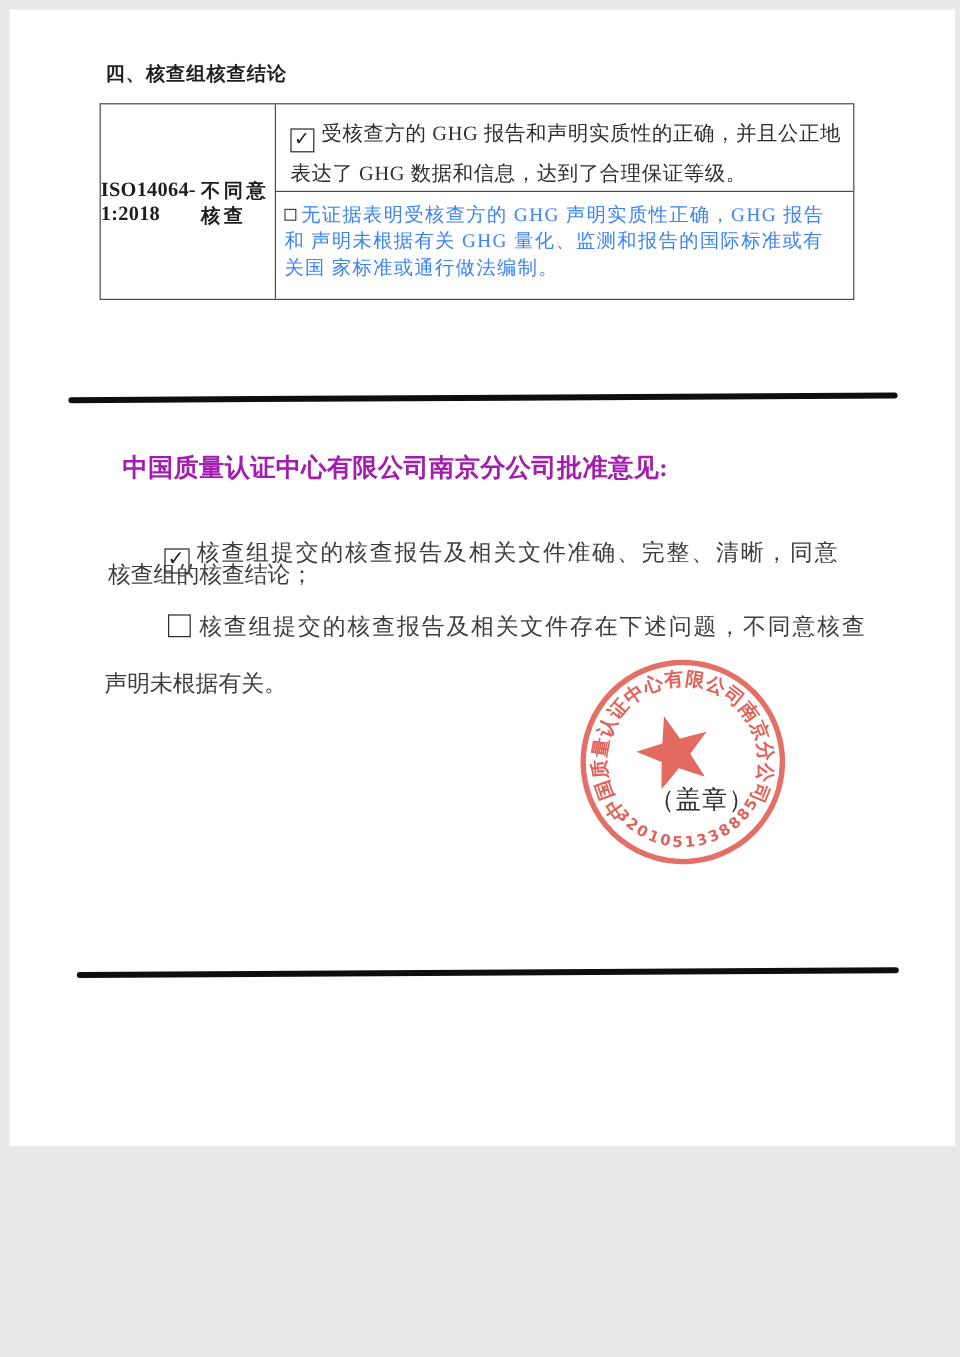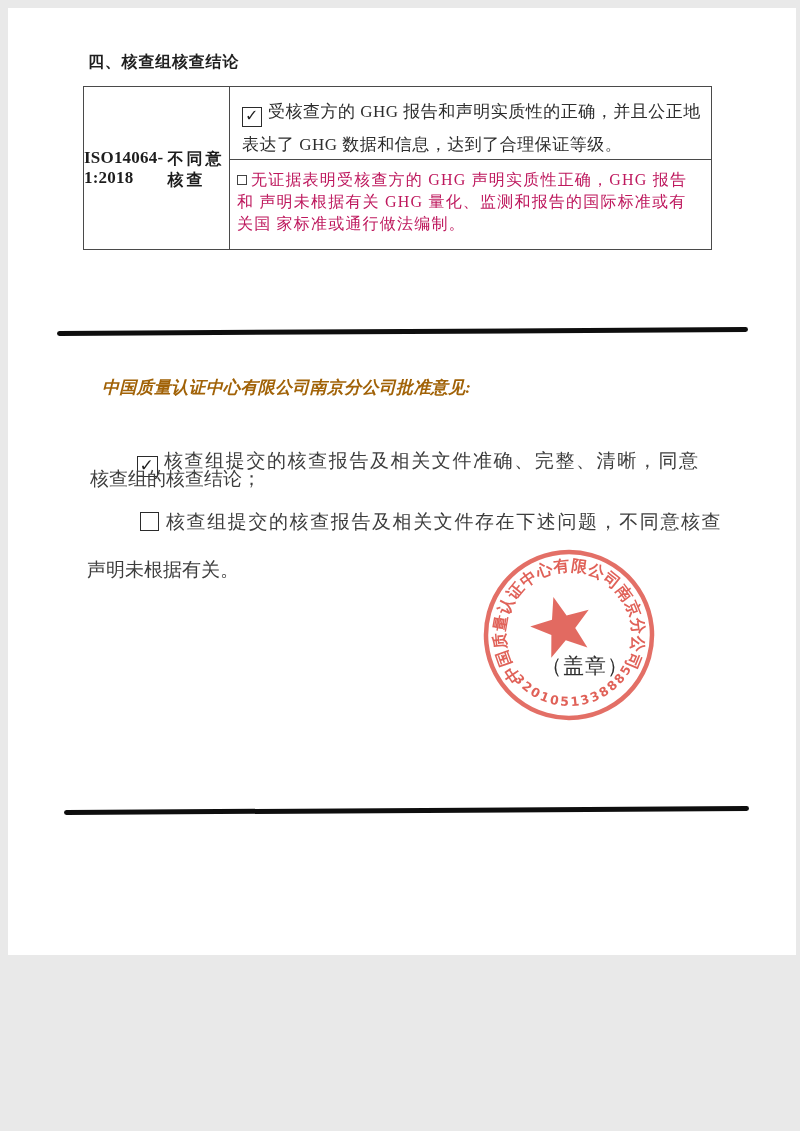--- a/index.html
+++ b/index.html
@@ -27,41 +27,41 @@
   .vtable-left .l1 { font-size:17px; letter-spacing:0.2px; }
   .vtable-left .l2 { font-size:16px; letter-spacing:3px; margin-top:4px; }
   .vtable-right { flex:1; display:flex; flex-direction:column; min-width:0; }
   .vcell1 {
     height:73px; box-sizing:border-box; border-bottom:1.4px solid #4a4a4a;
     padding:8px 6px 0 12px; font-size:17px; line-height:33px; color:#2d2d2d;
     letter-spacing:0.5px; white-space:nowrap;
   }
   .vcell2 {
     flex:1; padding:9px 6px 0 7px; font-size:16px; line-height:22px;
-    color:#be185d; letter-spacing:1.2px; white-space:nowrap;
+    color:#3b82f6; letter-spacing:1.2px; white-space:nowrap;
   }
 
   
   .cb {
     display:inline-block; box-sizing:border-box; background:#fff;
     border:1.8px solid #2b2b2b; text-align:center; color:#1c1c1c;
     font-family:"DejaVu Sans",sans-serif;
   }
   .cb-table { width:20px; height:20px; font-size:16px; line-height:16px; vertical-align:-4px; margin-right:6px; }
   .cb-empty-small { width:10px; height:10px; border-width:1.2px; border-color:#444; vertical-align:0px; margin-right:4px; }
   .cb-body { width:21px; height:21px; font-size:17px; line-height:17px; vertical-align:-4px; margin-right:6px; }
   .cb-body-empty { width:19px; height:19px; vertical-align:-3px; margin-right:7px; }
 
   
   .rule { height:4.5px; background:#0e0e0e; border-radius:2.5px; transform:rotate(-0.33deg); }
   .rule1 { left:57px; top:329px; width:691px; }
   .rule2 { left:64px; top:808px; width:685px; }
 
   
-  .h2 { left:102px; top:376px; font-size:17px; font-weight:bold; color:#a16207; letter-spacing:0.3px; white-space:nowrap;font-style:italic; }
+  .h2 { left:102px; top:376px; font-size:21px; font-weight:bold; color:#a21caf; letter-spacing:0.3px; white-space:nowrap; }
   .bodyline { font-size:19px; color:#3d3d3d; white-space:nowrap; }
   .ls { letter-spacing:1.6px; }
   .p1a { left:137px; top:448px; }
   .p1b { left:90px;  top:466px; }
   .p2a { left:140px; top:509px; }
   .p2b { left:87px;  top:557px; }
 
   
   .stamp { left:474px; top:540px; width:190px; height:190px; opacity:0.9; z-index:2; }
   .stamp-ring { fill:none; stroke:var(--stamp-color,#dd5147); stroke-width:4.5px; stroke-opacity:0.92; }

